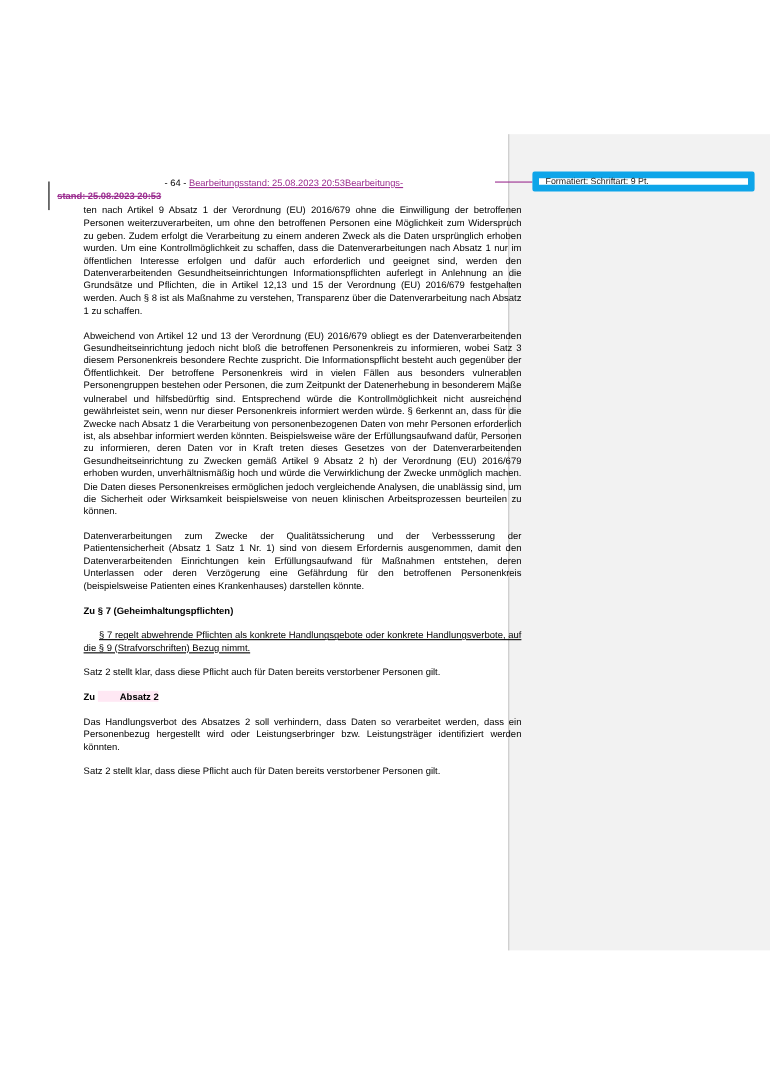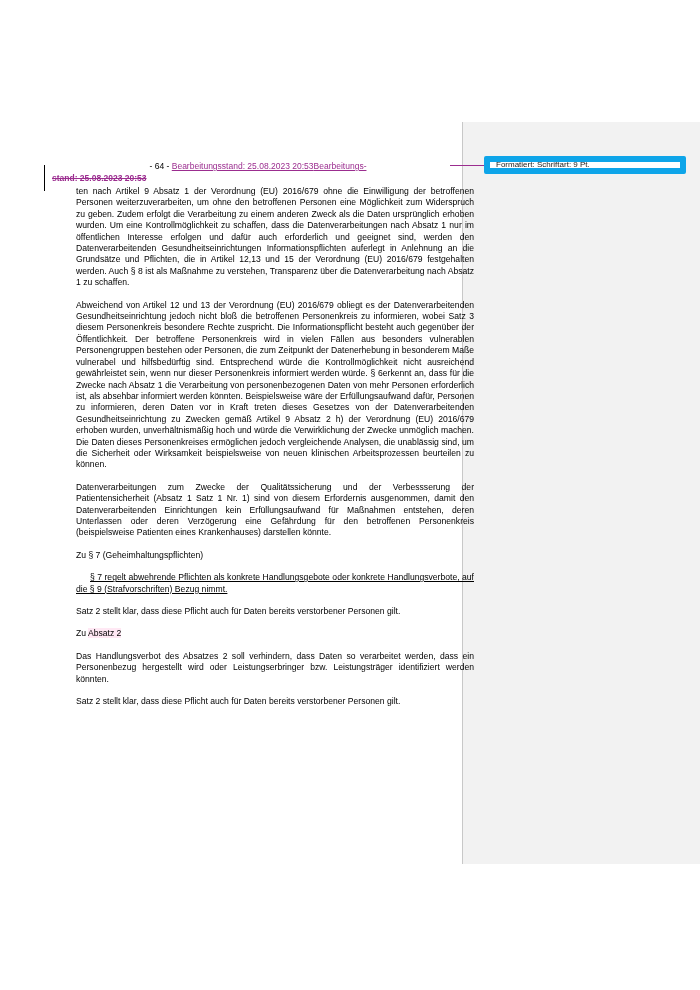--- a/index.html
+++ b/index.html
@@ -126,25 +126,26 @@
     hyphens: auto;
   }
   p.para.indent {
     text-indent: 14px;
     text-decoration: underline;
   }
   p.heading {
     margin: 0 0 11px 0;
     font-size: 8.6px;
     line-height: 11.4px;
-    font-weight: normal;
+    font-weight: bold;
     color: #000000;
   }
   p.heading .hl {
     background: #ffe8f4;
+    padding-left: 20px;
   }
 </style>
 </head>
 <body>
 
 <div class="page">
 
   <div class="margin-pane"></div>
 
   <div class="leader-line"></div>

